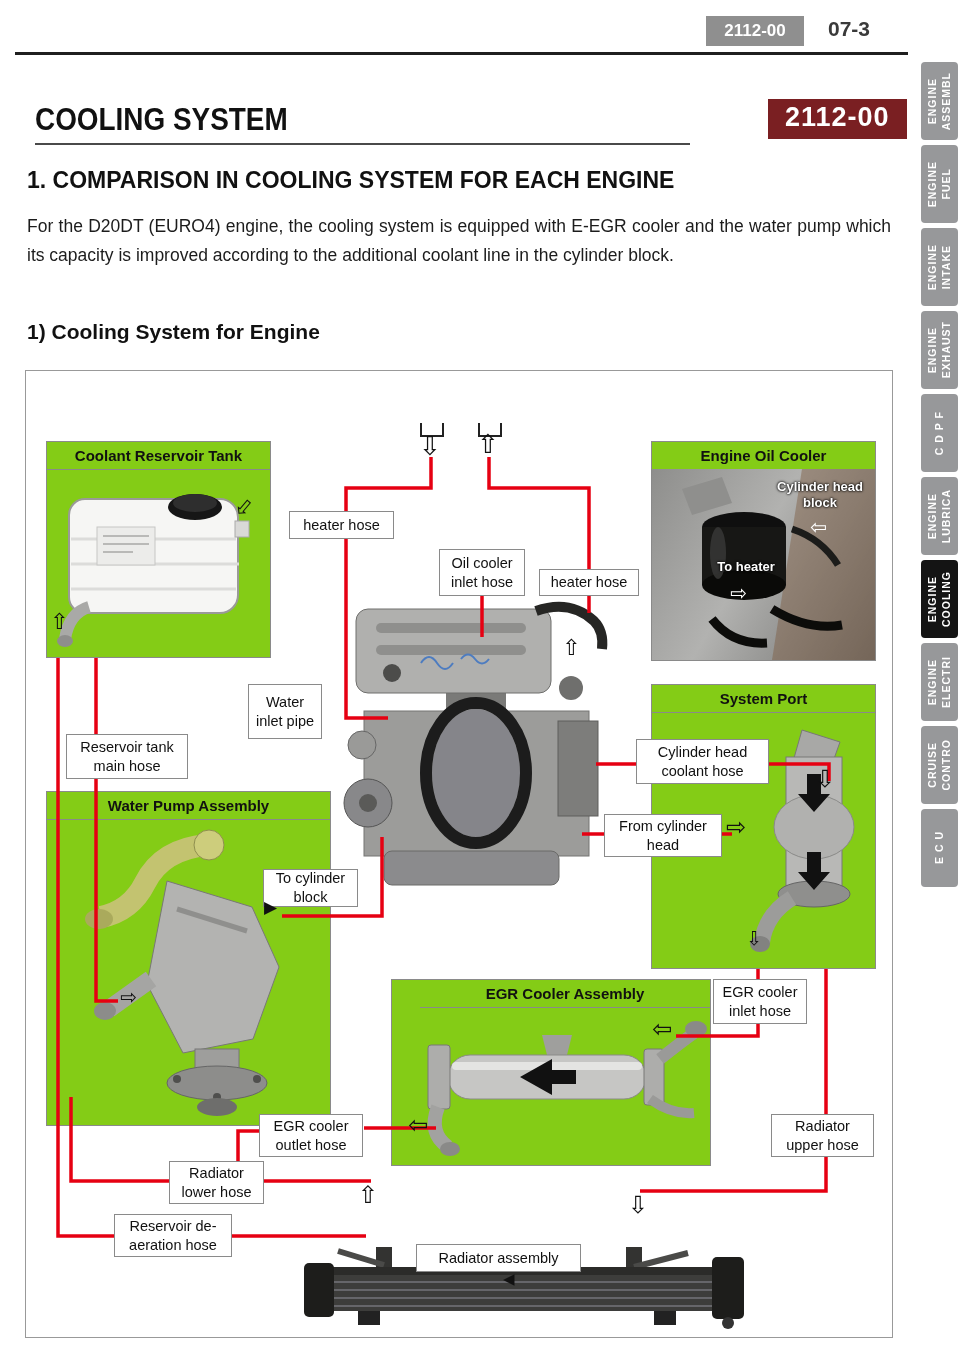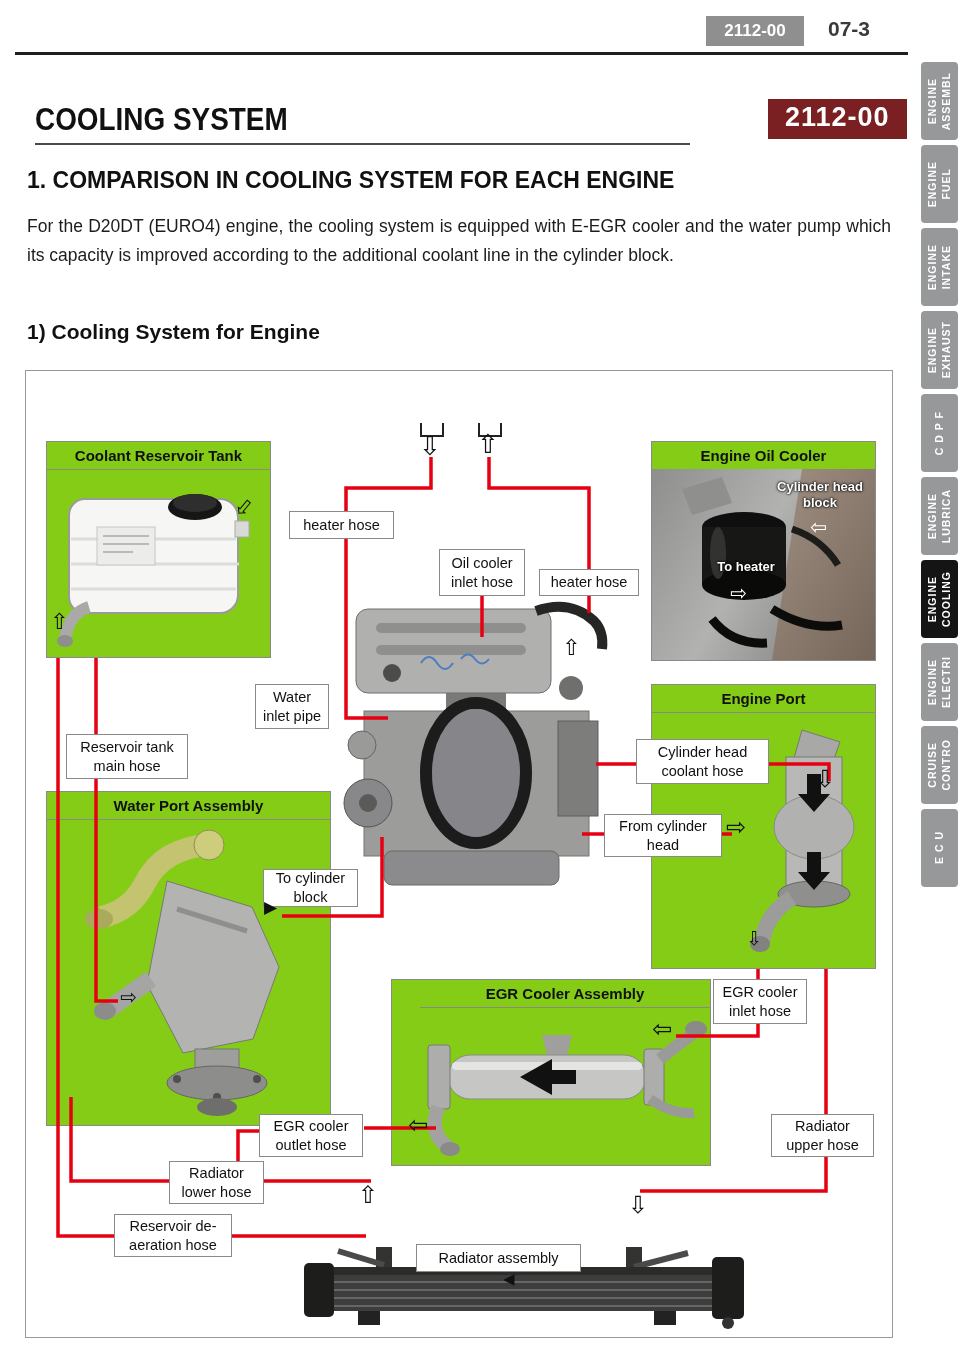--- a/index.html
+++ b/index.html
@@ -139,37 +139,37 @@
         <rect x="50" y="58" width="84" height="58" fill="#171715"></rect>
         <ellipse cx="92" cy="116" rx="42" ry="15" fill="#0a0a08"></ellipse>
         <ellipse cx="66" cy="84" rx="8" ry="26" fill="#3a3a38" opacity="0.8"></ellipse>
         <path d="M140 60 q30 10 46 36" stroke="#1c1c1a" stroke-width="7" fill="none"></path>
         <path d="M120 140 q36 22 70 16 M60 150 q20 26 55 24" stroke="#0c0c0a" stroke-width="9" fill="none"></path>
       </svg>
     </div>
   </div>
 
   <div class="panel" style="left:625px;top:313px;width:225px;height:285px;">
-    <div class="panel-title">Engine Port</div>
+    <div class="panel-title">System Port</div>
     <div class="photo">
       <svg viewBox="0 0 223 256">
         <path d="M150 18 L188 30 L178 58 L142 46 Z" fill="#a8a8a6" stroke="#787876"></path>
         <rect x="134" y="45" width="56" height="135" fill="#b8b8b6" stroke="#787876"></rect>
         <ellipse cx="162" cy="115" rx="40" ry="32" fill="#b1b1af" stroke="#8a8a88"></ellipse>
         <ellipse cx="162" cy="182" rx="36" ry="13" fill="#8f8f8d" stroke="#666666"></ellipse>
         <path d="M140 186 q-26 16 -30 44" stroke="#9c9c9a" stroke-width="16" fill="none"></path>
         <ellipse cx="108" cy="232" rx="10" ry="8" fill="#828280"></ellipse>
         <path d="M155 62 h14 v20 h9 l-16 18 l-16 -18 h9 Z" fill="#111111"></path>
         <path d="M155 140 h14 v20 h9 l-16 18 l-16 -18 h9 Z" fill="#111111"></path>
       </svg>
     </div>
   </div>
 
   <div class="panel" style="left:20px;top:420px;width:285px;height:335px;">
-    <div class="panel-title">Water Port Assembly</div>
+    <div class="panel-title">Water Pump Assembly</div>
     <div class="photo">
       <svg viewBox="0 0 283 306">
         <path d="M160 26 q-45 4 -62 38 q-14 28 -44 34" stroke="#c3c370" stroke-width="22" fill="none"></path>
         <ellipse cx="52" cy="100" rx="14" ry="10" fill="#aaaa5c"></ellipse>
         <circle cx="162" cy="26" r="15" fill="#cdcd7c" stroke="#8f8f4f"></circle>
         <path d="M120 62 L205 88 L232 148 L206 220 L136 234 L100 165 Z" fill="#b3b3b1" stroke="#787876"></path>
         <path d="M130 90 L200 112" stroke="#8f8f8d" stroke-width="5"></path>
         <path d="M104 160 L62 190" stroke="#a5a5a3" stroke-width="18"></path>
         <ellipse cx="58" cy="192" rx="11" ry="9" fill="#8c8c8a"></ellipse>
         <rect x="148" y="230" width="44" height="26" fill="#9e9e9c" stroke="#777777"></rect>
@@ -252,21 +252,21 @@
       <path d="M732 598 L732 665 L650 665"></path>
       <path d="M570 393 L803 393 L803 410"></path>
       <path d="M556 463 L706 463"></path>
       <path d="M338 757 L410 757"></path>
     </g>
   </svg>
 
   <div class="lbl" style="left:263px;top:140px;width:105px;height:28px;">heater hose</div>
   <div class="lbl" style="left:413px;top:178px;width:86px;height:47px;">Oil cooler inlet hose</div>
   <div class="lbl" style="left:513px;top:198px;width:100px;height:27px;">heater hose</div>
-  <div class="lbl" style="left:229px;top:313px;width:74px;height:45px;text-align:center;">Water inlet pipe</div>
+  <div class="lbl" style="left:222px;top:313px;width:74px;height:55px;text-align:center;">Water inlet pipe</div>
   <div class="lbl" style="left:40px;top:363px;width:122px;height:45px;">Reservoir tank main hose</div>
   <div class="lbl" style="left:237px;top:498px;width:95px;height:38px;">To cylinder block</div>
   <div class="lbl" style="left:610px;top:368px;width:133px;height:45px;">Cylinder head coolant hose</div>
   <div class="lbl" style="left:578px;top:443px;width:118px;height:43px;">From cylinder head</div>
   <div class="lbl" style="left:687px;top:608px;width:94px;height:45px;">EGR cooler inlet hose</div>
   <div class="lbl" style="left:233px;top:743px;width:104px;height:43px;">EGR cooler outlet hose</div>
   <div class="lbl" style="left:745px;top:743px;width:103px;height:43px;">Radiator upper hose</div>
   <div class="lbl" style="left:143px;top:790px;width:95px;height:43px;">Radiator lower hose</div>
   <div class="lbl" style="left:88px;top:843px;width:118px;height:43px;">Reservoir de-aeration hose</div>
   <div class="lbl" style="left:390px;top:873px;width:165px;height:28px;">Radiator assembly</div>

